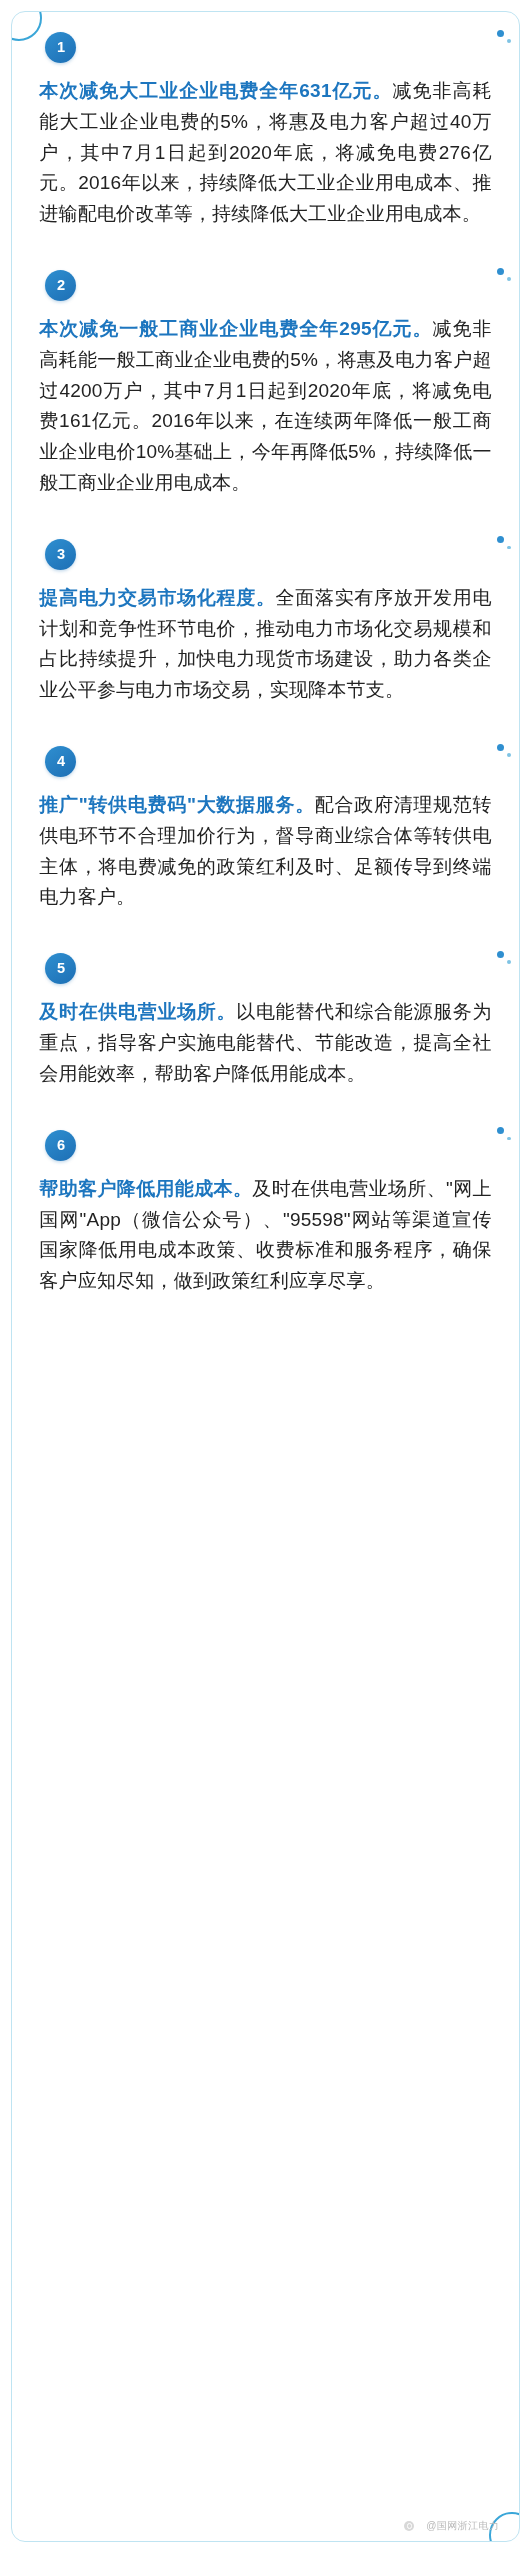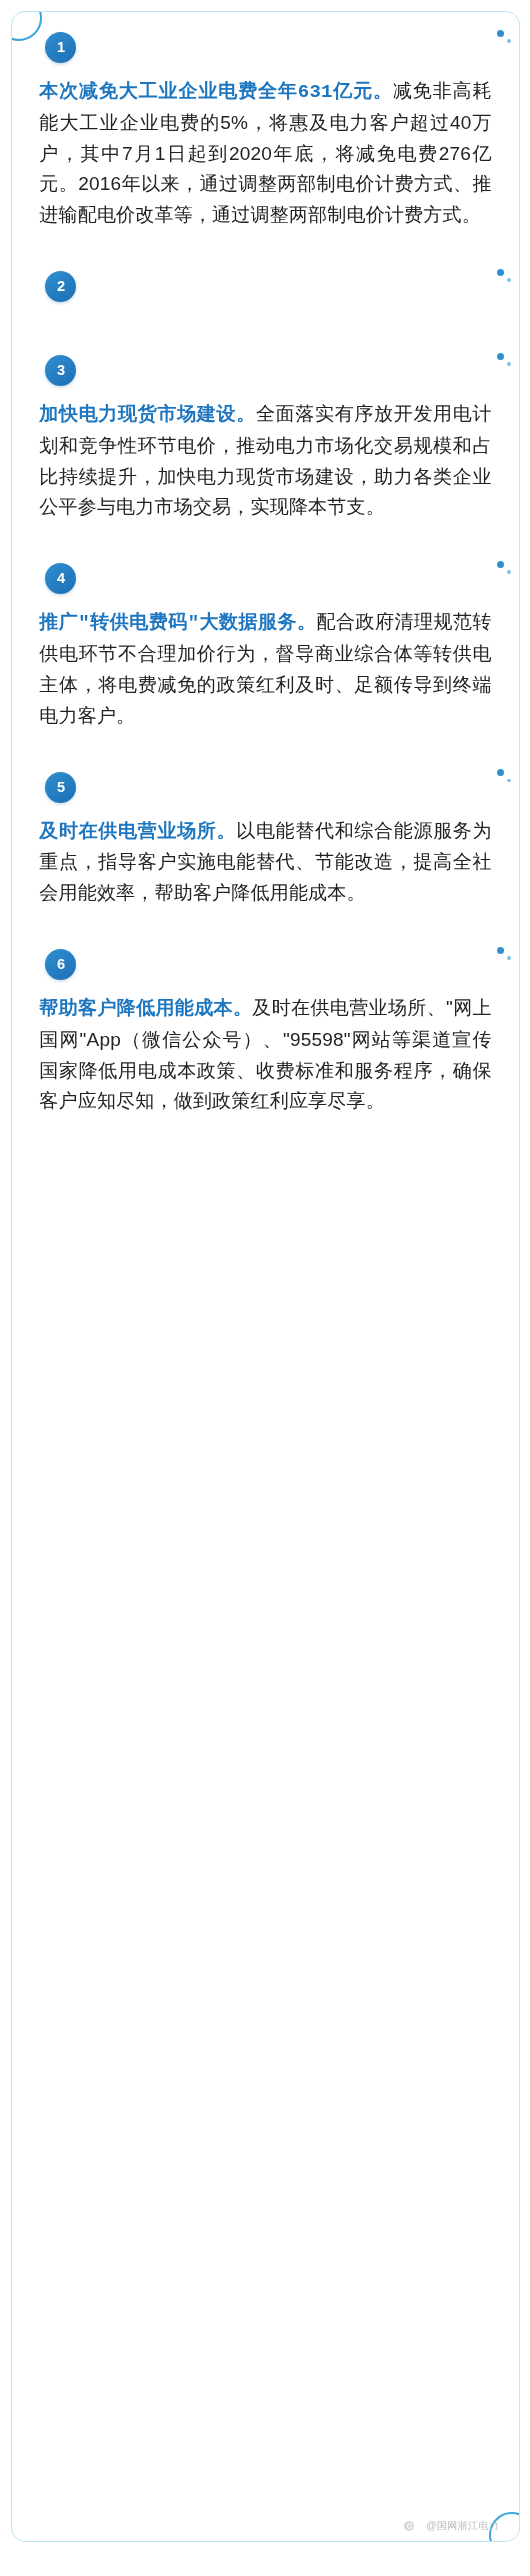--- a/index.html
+++ b/index.html
@@ -91,21 +91,20 @@
     color: #222222;
     text-align: justify;
     text-justify: inter-ideograph;
     letter-spacing: 0.2px;
     margin: 0;
     padding: 0 1.5px;
   }
   .para .lead {
     color: #1d76bf;
     font-weight: bold;
-    font-family: Liberation Mono, monospace;
   }
 
   .watermark {
     position: absolute;
     right: 20px;
     bottom: 7.7px;
     font-size: 10px;
     color: #b9b9b9;
     letter-spacing: 0.4px;
     display: flex;
@@ -139,38 +138,39 @@
   <div class="card">
     <span class="corner tl"></span>
     <span class="corner br"></span>
 
     <div class="item">
       <div class="badge-wrap">
         <span class="badge">1</span>
         <span class="badge-dot"></span>
         <span class="badge-dot small"></span>
       </div>
-      <p class="para"><span class="lead">本次减免大工业企业电费全年631亿元。</span><span>减免非高耗能大工业企业电费的5%，将惠及电力客户超过40万户，其中7月1日起到2020年底，将减免电费276亿元。2016年以来，通过调整两部制电价计费方式、推进输配电价改革等，通过调整两部制电价计费方式。</span></p>
+      <p class="para"><span class="lead">本次减免大工业企业电费全年631亿元。</span><span>减免非高耗能大工业企业电费的5%，将惠及电力客户超过40万户，其中7月1日起到2020年底，将减免电费276亿元。2016年以来，持续降低大工业企业用电成本、推进输配电价改革等，持续降低大工业企业用电成本。</span></p>
     </div>
 
     <div class="item">
       <div class="badge-wrap">
         <span class="badge">2</span>
         <span class="badge-dot"></span>
         <span class="badge-dot small"></span>
       </div>
+      <p class="para"><span class="lead">本次减免一般工商业企业电费全年295亿元。</span><span>减免非高耗能一般工商业企业电费的5%，将惠及电力客户超过4200万户，其中7月1日起到2020年底，将减免电费161亿元。2016年以来，在连续两年降低一般工商业企业电价10%基础上，今年再降低5%，持续降低一般工商业企业用电成本。</span></p>
     </div>
 
     <div class="item">
       <div class="badge-wrap">
         <span class="badge">3</span>
         <span class="badge-dot"></span>
         <span class="badge-dot small"></span>
       </div>
-      <p class="para"><span class="lead">加快电力现货市场建设。</span><span>全面落实有序放开发用电计划和竞争性环节电价，推动电力市场化交易规模和占比持续提升，加快电力现货市场建设，助力各类企业公平参与电力市场交易，实现降本节支。</span></p>
+      <p class="para"><span class="lead">提高电力交易市场化程度。</span><span>全面落实有序放开发用电计划和竞争性环节电价，推动电力市场化交易规模和占比持续提升，加快电力现货市场建设，助力各类企业公平参与电力市场交易，实现降本节支。</span></p>
     </div>
 
     <div class="item">
       <div class="badge-wrap">
         <span class="badge">4</span>
         <span class="badge-dot"></span>
         <span class="badge-dot small"></span>
       </div>
       <p class="para"><span class="lead">推广"转供电费码"大数据服务。</span><span>配合政府清理规范转供电环节不合理加价行为，督导商业综合体等转供电主体，将电费减免的政策红利及时、足额传导到终端电力客户。</span></p>
     </div>

